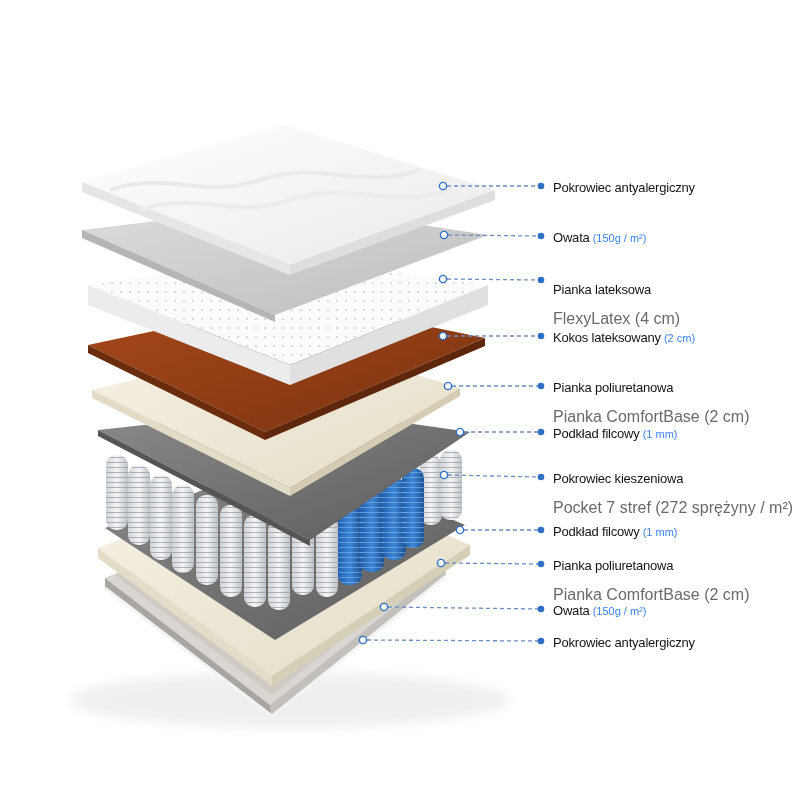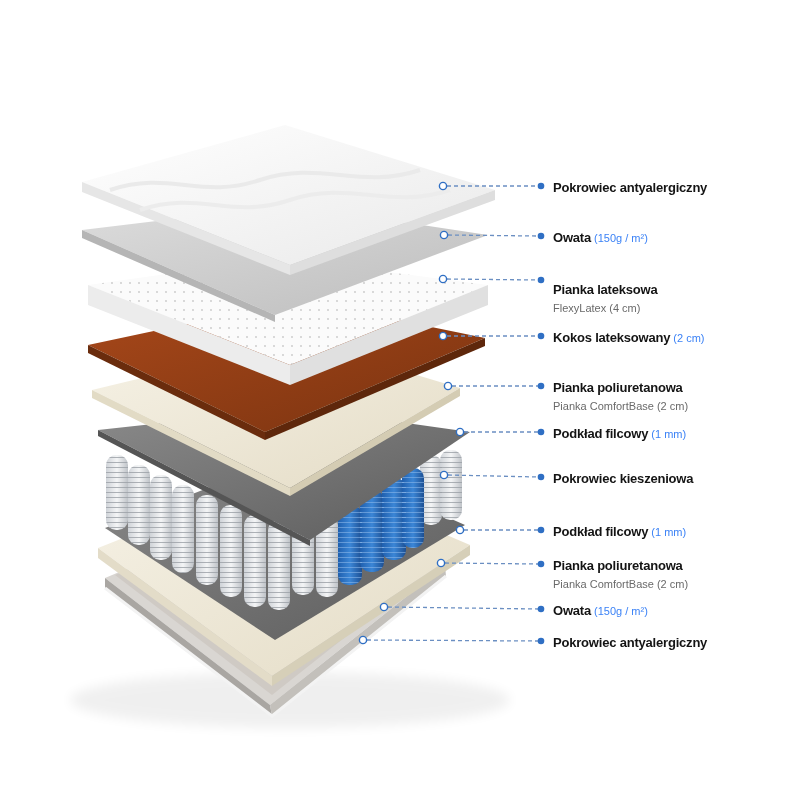--- a/index.html
+++ b/index.html
@@ -1,21 +1,21 @@
 <!DOCTYPE html>
 <html><head>
 <meta charset="utf-8">
 <style>
   html, body { margin:0; padding:0; background:#ffffff; }
   body { width:800px; height:800px; position:relative; overflow:hidden; font-family:"Liberation Sans", sans-serif; }
   #illustration { position:absolute; left:0; top:0; width:800px; height:800px; }
   .label { position:absolute; left:553px; line-height:1.1; color:#111; }
-  .label .title { font-weight:bold; font-size:13px; letter-spacing:-0.2px; color:#141414; }
+  .label .title { font-weight:normal; font-size:13px; letter-spacing:-0.2px; color:#141414; }
   .label .detail { font-size:11px; color:#3b82f6; font-weight:normal; }
-  .label .sub { display:block; font-size:11px; color:#6a6a6a; margin-top:4px; }
+  .label .sub { display:block; font-size:16px; color:#6a6a6a; margin-top:12px; }
 </style>
 </head>
 <body>
 
 <svg id="illustration" viewBox="0 0 800 800" xmlns="http://www.w3.org/2000/svg">
   <defs>
     <linearGradient id="gWhite" x1="0" y1="0" x2="1" y2="1">
       <stop offset="0" stop-color="#ffffff"></stop>
         <stop offset="1" stop-color="#e9e9e9"></stop>
     </linearGradient>
@@ -197,18 +197,18 @@
     </g>
 </svg>
 
 <div id="labels">
     <div class="label" style="top: 178px;"><span class="title">Pokrowiec antyalergiczny</span></div>
     <div class="label" style="top: 228px;"><span class="title">Owata</span><span class="detail"> (150g / m²)</span></div>
     <div class="label" style="top: 280px;"><span class="title">Pianka lateksowa</span><span class="sub">FlexyLatex (4 cm)</span></div>
     <div class="label" style="top: 328px;"><span class="title">Kokos lateksowany</span><span class="detail"> (2 cm)</span></div>
     <div class="label" style="top: 378px;"><span class="title">Pianka poliuretanowa</span><span class="sub">Pianka ComfortBase (2 cm)</span></div>
     <div class="label" style="top: 424px;"><span class="title">Podkład filcowy</span><span class="detail"> (1 mm)</span></div>
-    <div class="label" style="top: 469px;"><span class="title">Pokrowiec kieszeniowa</span></div>
+    <div class="label" style="top: 469px;"><span class="title">Pokrowiec kieszeniowa</span><span class="sub">Pocket 7 stref (272 sprężyny / m²)</span></div>
     <div class="label" style="top: 522px;"><span class="title">Podkład filcowy</span><span class="detail"> (1 mm)</span></div>
     <div class="label" style="top: 556px;"><span class="title">Pianka poliuretanowa</span><span class="sub">Pianka ComfortBase (2 cm)</span></div>
     <div class="label" style="top: 601px;"><span class="title">Owata</span><span class="detail"> (150g / m²)</span></div>
     <div class="label" style="top: 633px;"><span class="title">Pokrowiec antyalergiczny</span></div>
   </div>
 
 </body></html>

